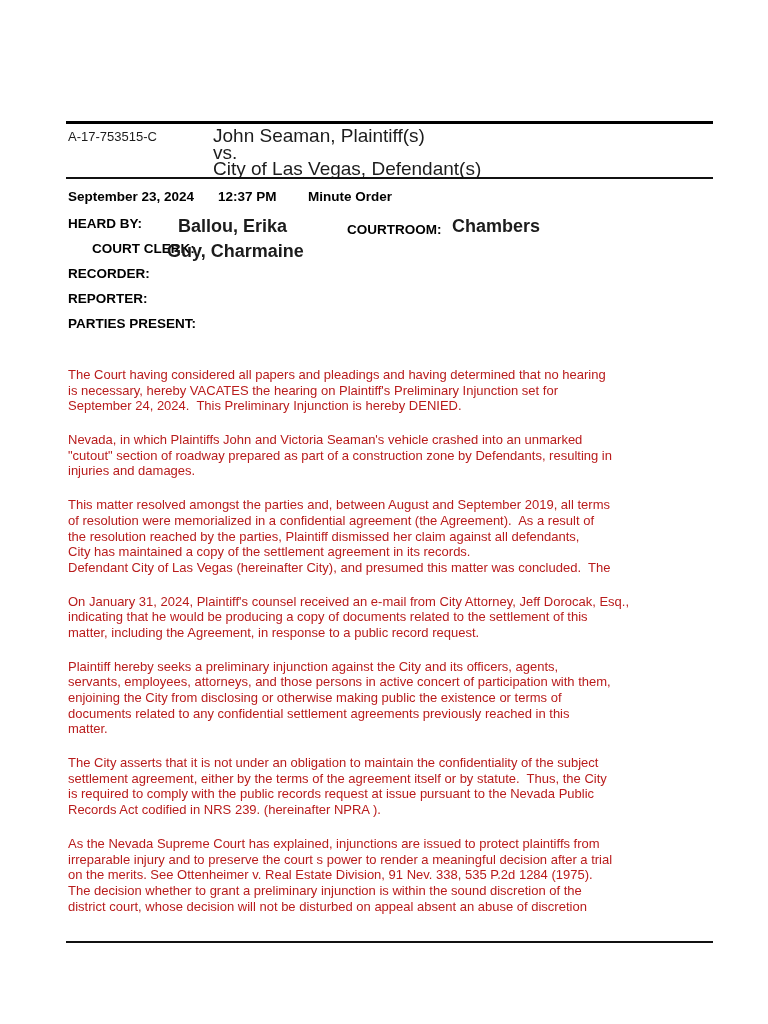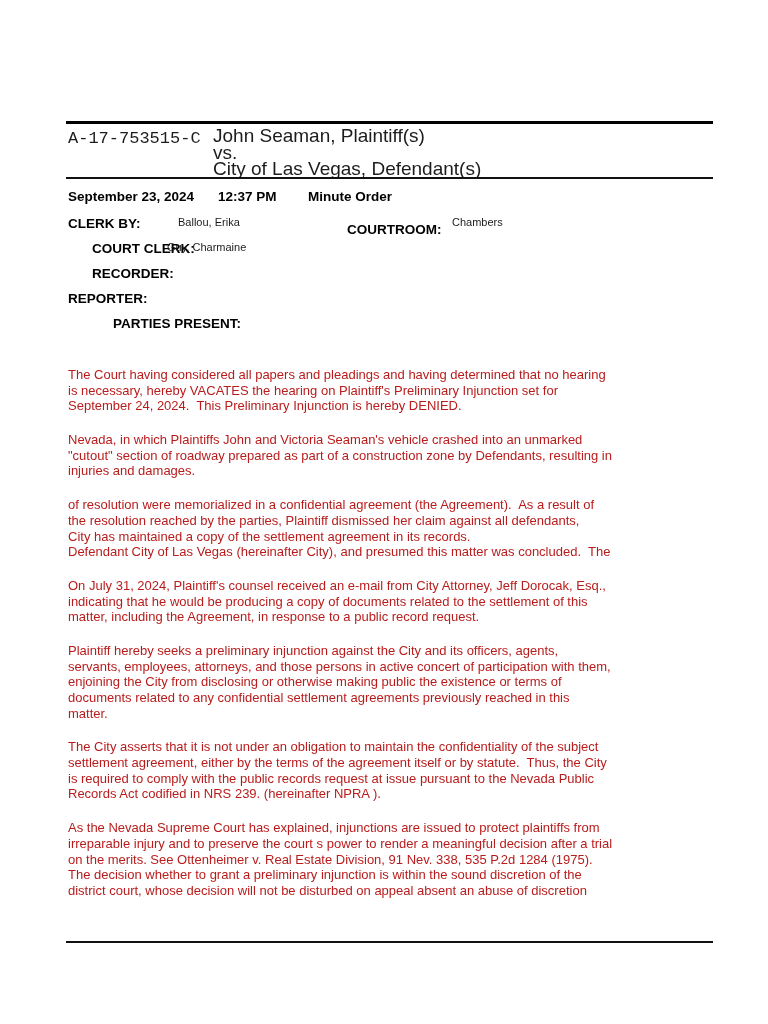--- a/index.html
+++ b/index.html
@@ -23,24 +23,23 @@
     background: #000000;
   }
   .rule-thick { top: 121px; height: 3px; }
   .rule-thin  { top: 177px; height: 2px; background: #111111; }
   .rule-footer{ top: 941px; height: 2px; background: #111111; }
 
   .case-number {
     position: absolute;
     left: 68px;
     top: 129px;
-    font-size: 17px;
+    font-size: 13px;
     color: #1c1c1c;
     white-space: pre;
-    font-family: Liberation Mono, monospace;
   }
   .party-caption {
     position: absolute;
     left: 213px;
     top: 128px;
     font-size: 19px;
     color: #1c1c1c;
   }
   .party-caption .line {
     height: 16.6px;
@@ -51,22 +50,22 @@
   .hdr-bold {
     position: absolute;
     font-size: 13.5px;
     font-weight: bold;
     white-space: pre;
     color: #000000;
     text-align: right;
   }
   .hdr-val {
     position: absolute;
-    font-size: 11px;
-    font-weight: normal;
+    font-size: 18px;
+    font-weight: bold;
     white-space: pre;
     color: #1c1c1c;
   }
 
   .body-text {
     position: absolute;
     left: 68px;
     top: 367px;
     font-size: 13px;
     color: #b91c1c;
@@ -95,57 +94,58 @@
 
       <div class="line">City of Las Vegas, Defendant(s)</div>
     </div>
 
   <div class="rule rule-thin"></div>
 
   <span class="hdr-bold" style="left:68px;  top:189px;">September 23, 2024</span>
   <span class="hdr-bold" style="left:218px; top:189px;">12:37 PM</span>
   <span class="hdr-bold" style="left:308px; top:189px;">Minute Order</span>
 
-  <span class="hdr-bold" style="left:68px;  top:216px;">CLERK BY:</span>
+  <span class="hdr-bold" style="left:68px;  top:216px;">HEARD BY:</span>
   <span class="hdr-val" style="left:178px; top:216px;">Ballou, Erika</span>
   <span class="hdr-bold" style="left:347px; top:222px;">COURTROOM:</span>
   <span class="hdr-val" style="left:452px; top:216px;">Chambers</span>
 
   <span class="hdr-bold" style="left:68px;  top:241px;margin-left:24px;">COURT CLERK:</span>
   <span class="hdr-val" style="left:167px; top:241px;">Guy, Charmaine</span>
 
-  <span class="hdr-bold" style="left:68px;  top:266px;margin-left:24px;">RECORDER:</span>
+  <span class="hdr-bold" style="left:68px;  top:266px;">RECORDER:</span>
 
   <span class="hdr-bold" style="left:68px;  top:291px;">REPORTER:</span>
 
-  <span class="hdr-bold" style="left:68px;  top:316px;margin-left:45px;">PARTIES PRESENT:</span>
+  <span class="hdr-bold" style="left:68px;  top:316px;">PARTIES PRESENT:</span>
 
   <div class="body-text">
 
       <div class="paragraph">
         <div class="line">The Court having considered all papers and pleadings and having determined that no hearing</div>
         <div class="line">is necessary, hereby VACATES the hearing on Plaintiff's Preliminary Injunction set for</div>
         <div class="line">September 24, 2024.  This Preliminary Injunction is hereby DENIED.</div>
       </div>
 
       <div class="paragraph">
         <div class="line">Nevada, in which Plaintiffs John and Victoria Seaman's vehicle crashed into an unmarked</div>
         <div class="line">"cutout" section of roadway prepared as part of a construction zone by Defendants, resulting in</div>
         <div class="line">injuries and damages.</div>
       </div>
 
       <div class="paragraph">
+        <div class="line">This matter resolved amongst the parties and, between August and September 2019, all terms</div>
         <div class="line">of resolution were memorialized in a confidential agreement (the Agreement).  As a result of</div>
         <div class="line">the resolution reached by the parties, Plaintiff dismissed her claim against all defendants,</div>
         <div class="line">City has maintained a copy of the settlement agreement in its records.</div>
         <div class="line">Defendant City of Las Vegas (hereinafter City), and presumed this matter was concluded.  The</div>
       </div>
 
       <div class="paragraph">
-        <div class="line">On July 31, 2024, Plaintiff's counsel received an e-mail from City Attorney, Jeff Dorocak, Esq.,</div>
+        <div class="line">On January 31, 2024, Plaintiff's counsel received an e-mail from City Attorney, Jeff Dorocak, Esq.,</div>
         <div class="line">indicating that he would be producing a copy of documents related to the settlement of this</div>
         <div class="line">matter, including the Agreement, in response to a public record request.</div>
       </div>
 
       <div class="paragraph">
         <div class="line">Plaintiff hereby seeks a preliminary injunction against the City and its officers, agents,</div>
         <div class="line">servants, employees, attorneys, and those persons in active concert of participation with them,</div>
         <div class="line">enjoining the City from disclosing or otherwise making public the existence or terms of</div>
         <div class="line">documents related to any confidential settlement agreements previously reached in this</div>
         <div class="line">matter.</div>

